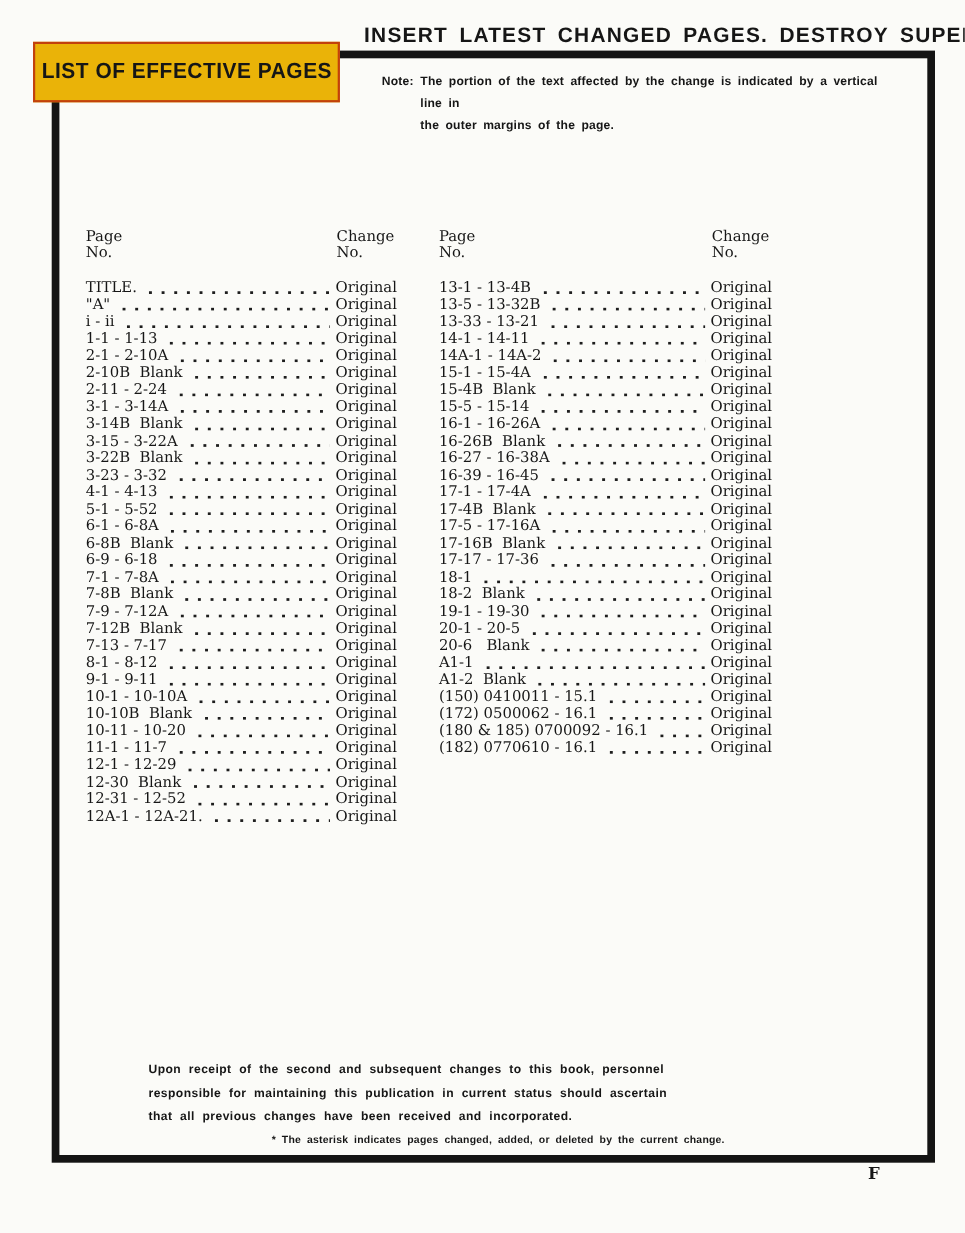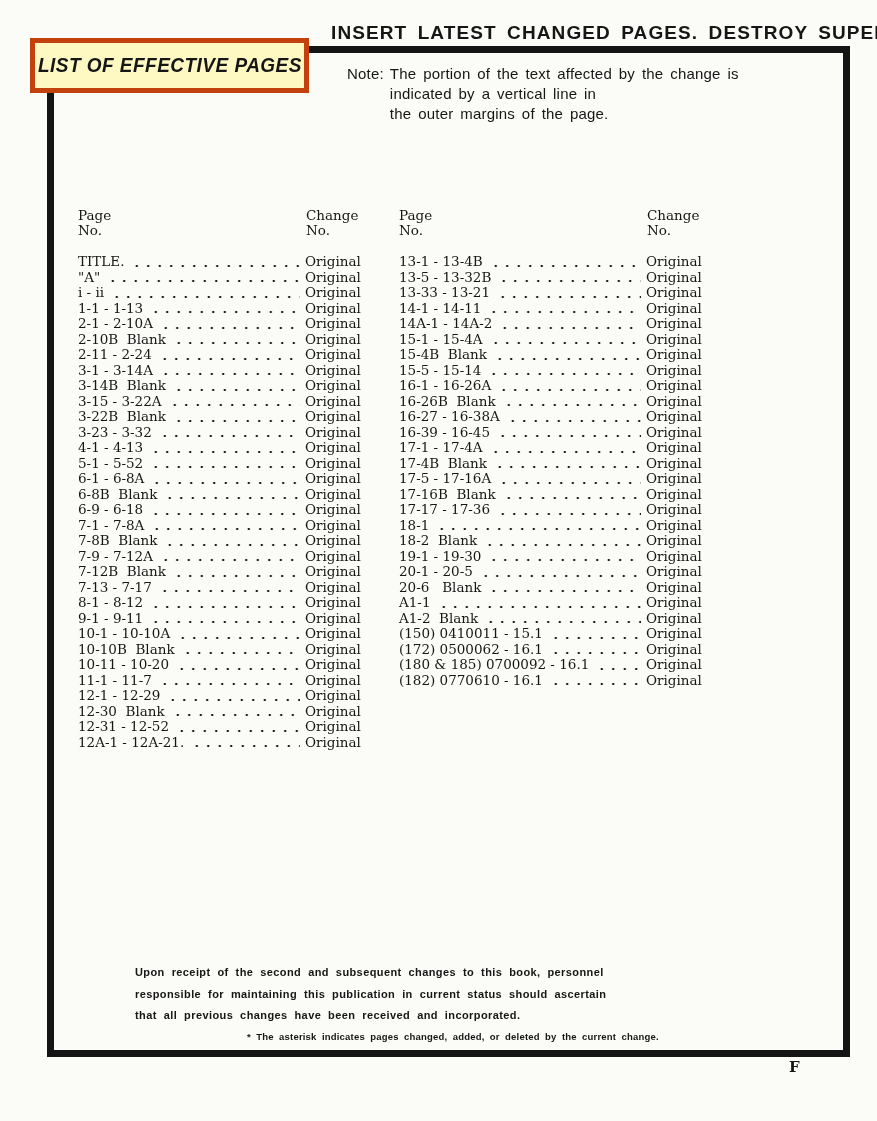--- a/index.html
+++ b/index.html
@@ -14,30 +14,30 @@
     position:absolute;left:331px;top:22px;
     font-size:19px;font-weight:bold;letter-spacing:1.1px;word-spacing:4px;
     white-space:nowrap;
   }
   .page-border{
     position:absolute;left:47px;top:46px;width:803px;height:1011px;
     border:7px solid #141414;box-sizing:border-box;
   }
   .title-box{
     position:absolute;left:30px;top:38px;width:279px;height:55px;
-    border:5px solid #c2410c;box-sizing:border-box;background:#fef9c3;
-    display:flex;align-items:center;justify-content:center;font-style:italic;
+    border:2px solid #c2410c;box-sizing:border-box;background:#eab308;
+    display:flex;align-items:center;justify-content:center;
   }
   .title-box span{
     font-size:20px;font-weight:bold;letter-spacing:.5px;white-space:nowrap;
     transform:scaleX(.95);
   }
   .note-block{
     position:absolute;left:347px;top:64px;width:460px;
-    display:flex;font-size:15px;font-weight:normal;letter-spacing:.2px;word-spacing:2.5px;
+    display:flex;font-size:11px;font-weight:bold;letter-spacing:.2px;word-spacing:2.5px;
     line-height:20px;
   }
   .note-label{margin-right:6px;white-space:nowrap;}
   
   .loe-table{
     position:absolute;left:78px;top:188px;width:624px;
     font-family:"DejaVu Serif",serif;font-size:13.5px;
   }
   .total-line{font-size:15px;letter-spacing:.2px;white-space:nowrap;}
   .cols{display:flex;margin-top:20px;}

